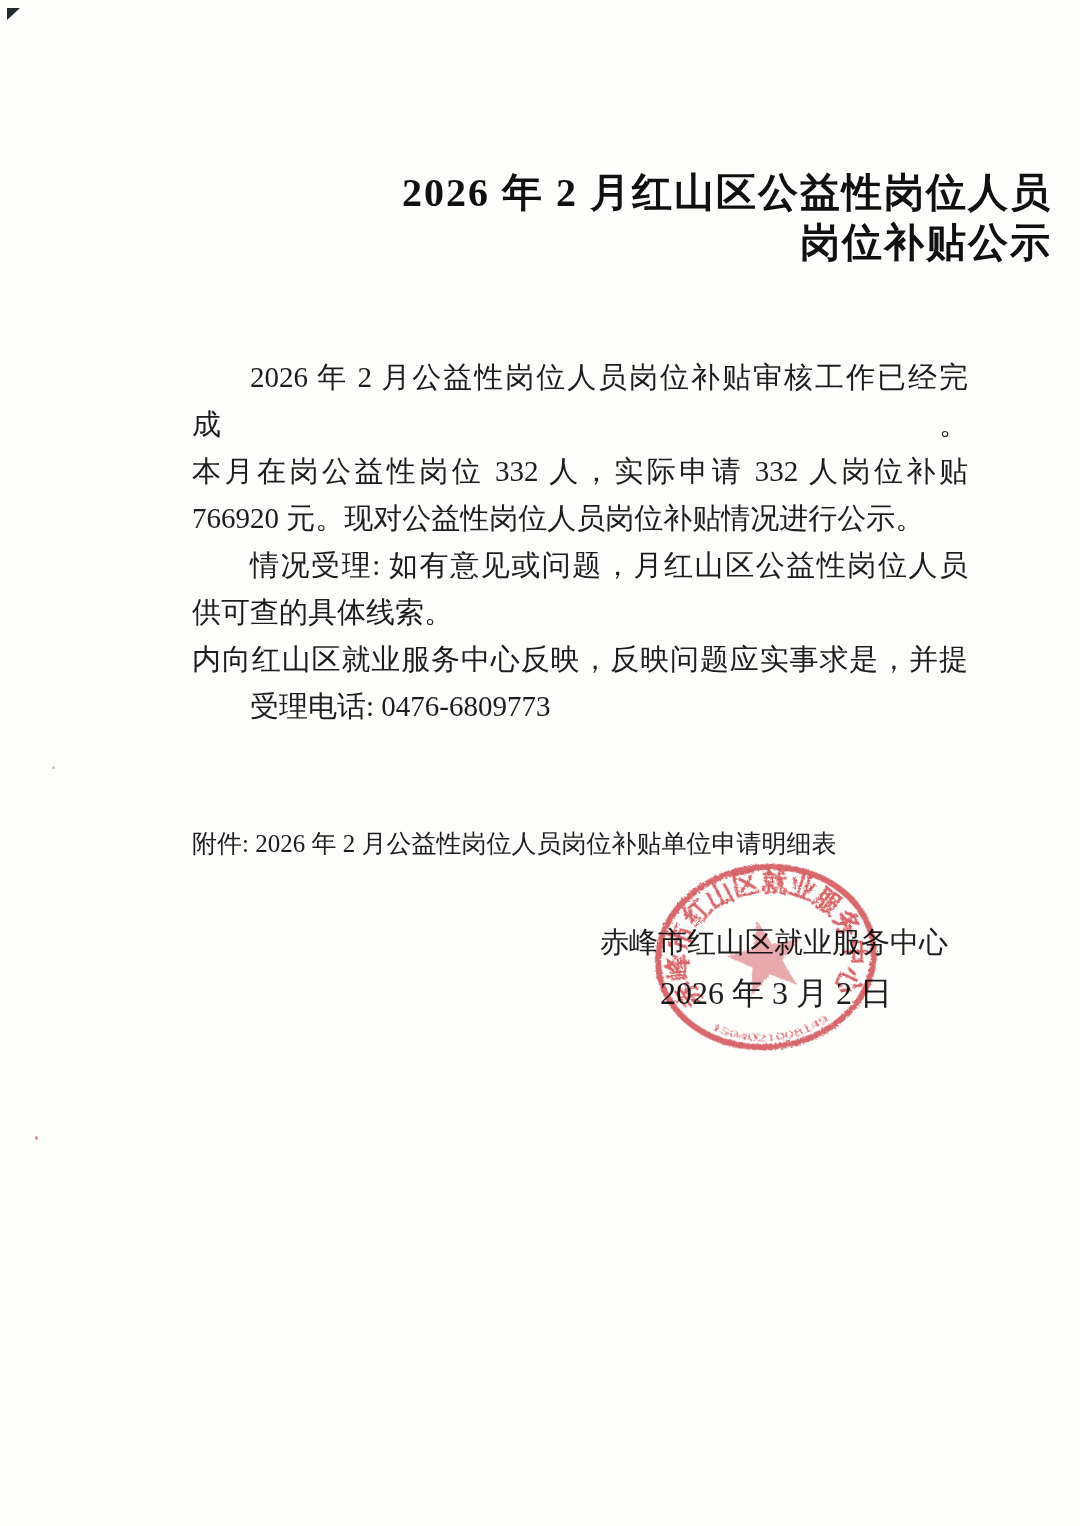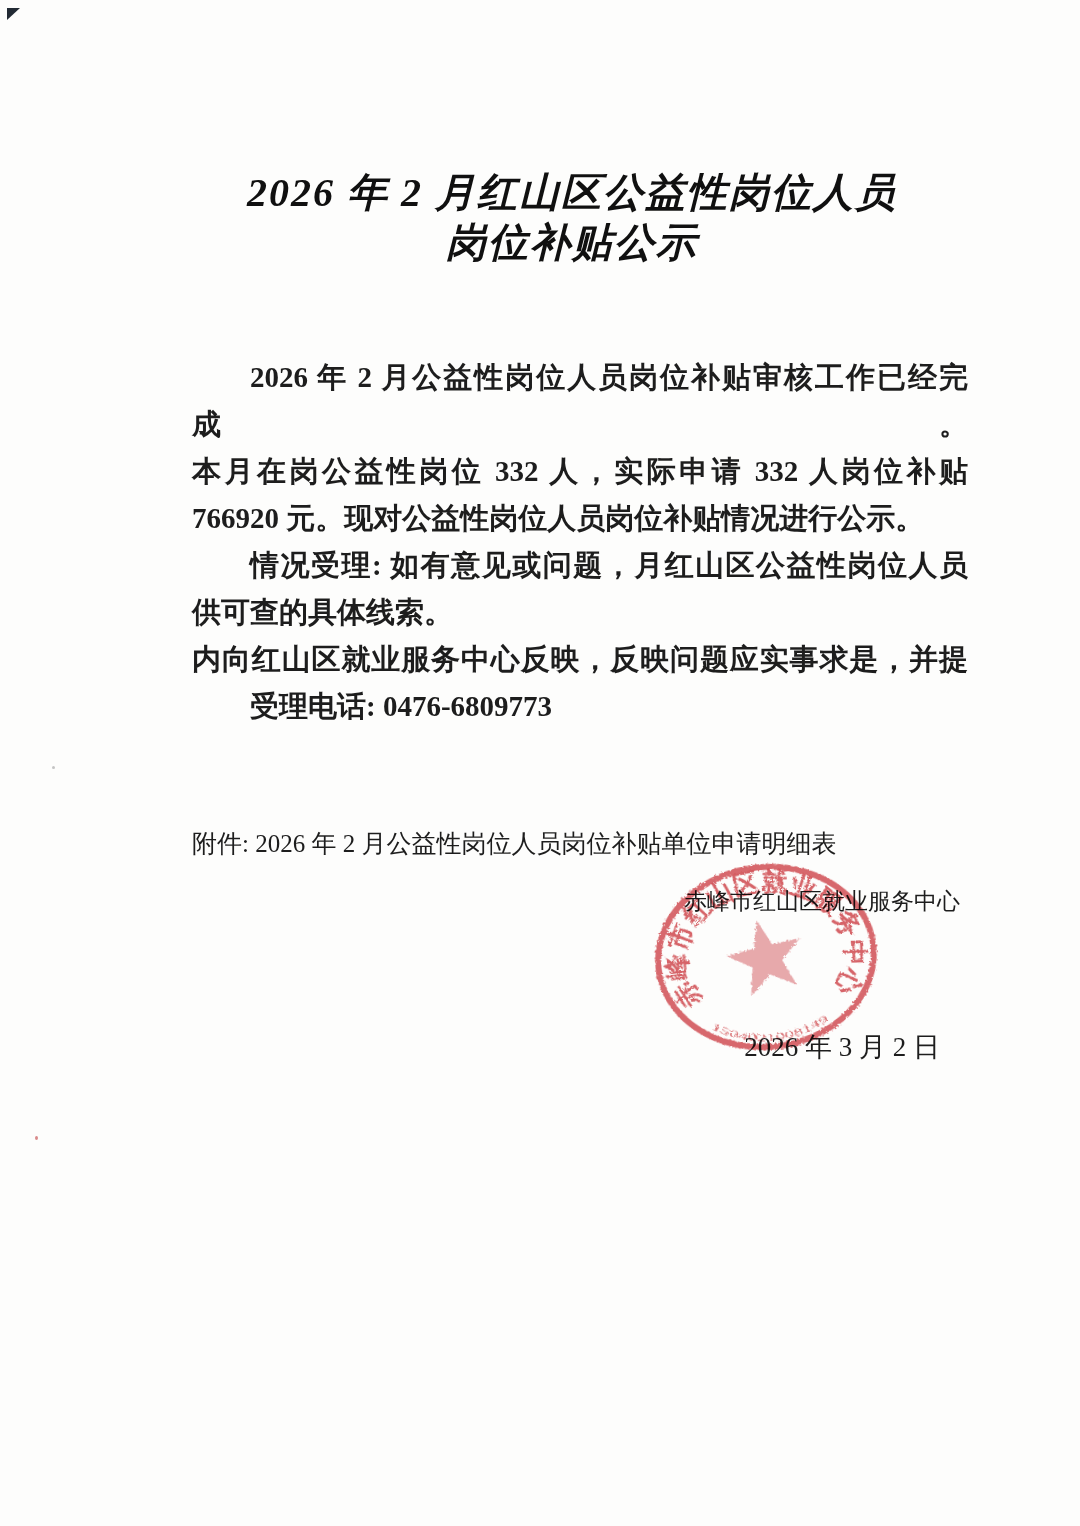--- a/index.html
+++ b/index.html
@@ -14,45 +14,44 @@
   }
   .corner-mark{
     position:absolute;left:7px;top:8px;width:13px;height:12px;
     background:#222a34;
     clip-path:polygon(0 0,100% 0,0 100%);
   }
   .speck1{position:absolute;left:52px;top:766px;width:3px;height:3px;background:#c4c4c4;border-radius:50%;}
   .speck2{position:absolute;left:35px;top:1136px;width:3px;height:4px;background:#d98b8b;border-radius:50%;}
   .title{
     position:absolute;left:92px;top:168px;width:960px;
-    text-align:center;
+    text-align:right;
     font-weight:bold;
     font-size:40px;line-height:50px;
     letter-spacing:2px;
     color:#101010;
-    font-style:italic;
   }
   .body-text{
     position:absolute;left:192px;top:354px;width:776px;
     font-size:29px;line-height:47px;
   }
-  .line{text-align:justify;font-weight:bold;}
+  .line{text-align:justify;}
   .fill{text-align-last:justify;}
   .indent{text-indent:58px;}
   .attachment{
     position:absolute;left:192px;top:820px;width:820px;
     font-size:25px;line-height:47px;
   }
   .sig-org{
-    position:absolute;left:600px;top:878px;width:360px;
-    text-align:right;font-size:23px;line-height:47px;
+    position:absolute;left:600px;top:919px;width:360px;
+    text-align:left;font-size:29px;line-height:47px;
   }
   .sig-date{
-    position:absolute;left:660px;top:1024px;width:280px;
-    text-align:right;font-size:27px;line-height:47px;
+    position:absolute;left:660px;top:970px;width:280px;
+    text-align:left;font-size:32px;line-height:47px;
   }
   .stamp{
     position:absolute;left:650px;top:857px;width:232px;height:200px;
     mix-blend-mode:multiply;
     opacity:0.92;
     pointer-events:none;
   }
 </style>
 </head>
 <body>

